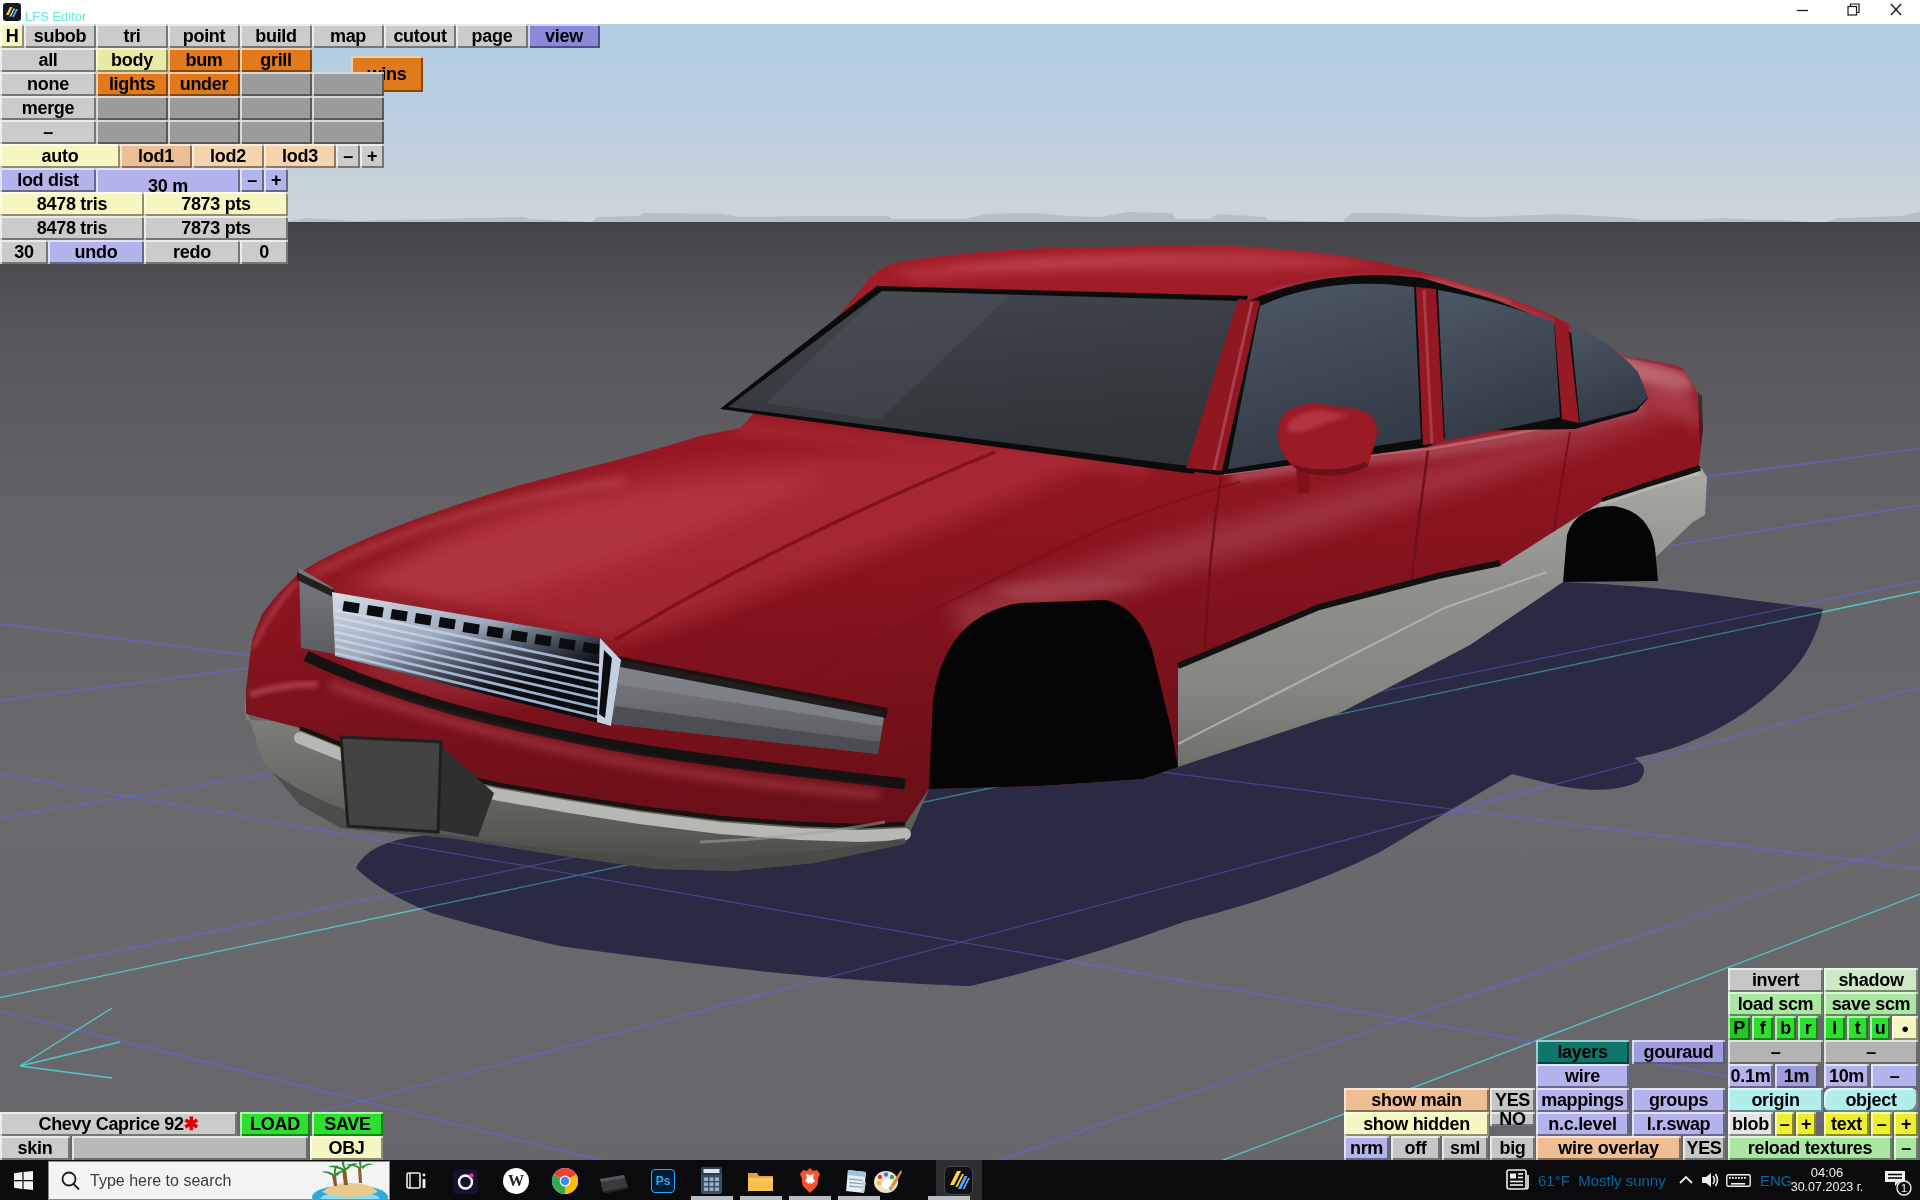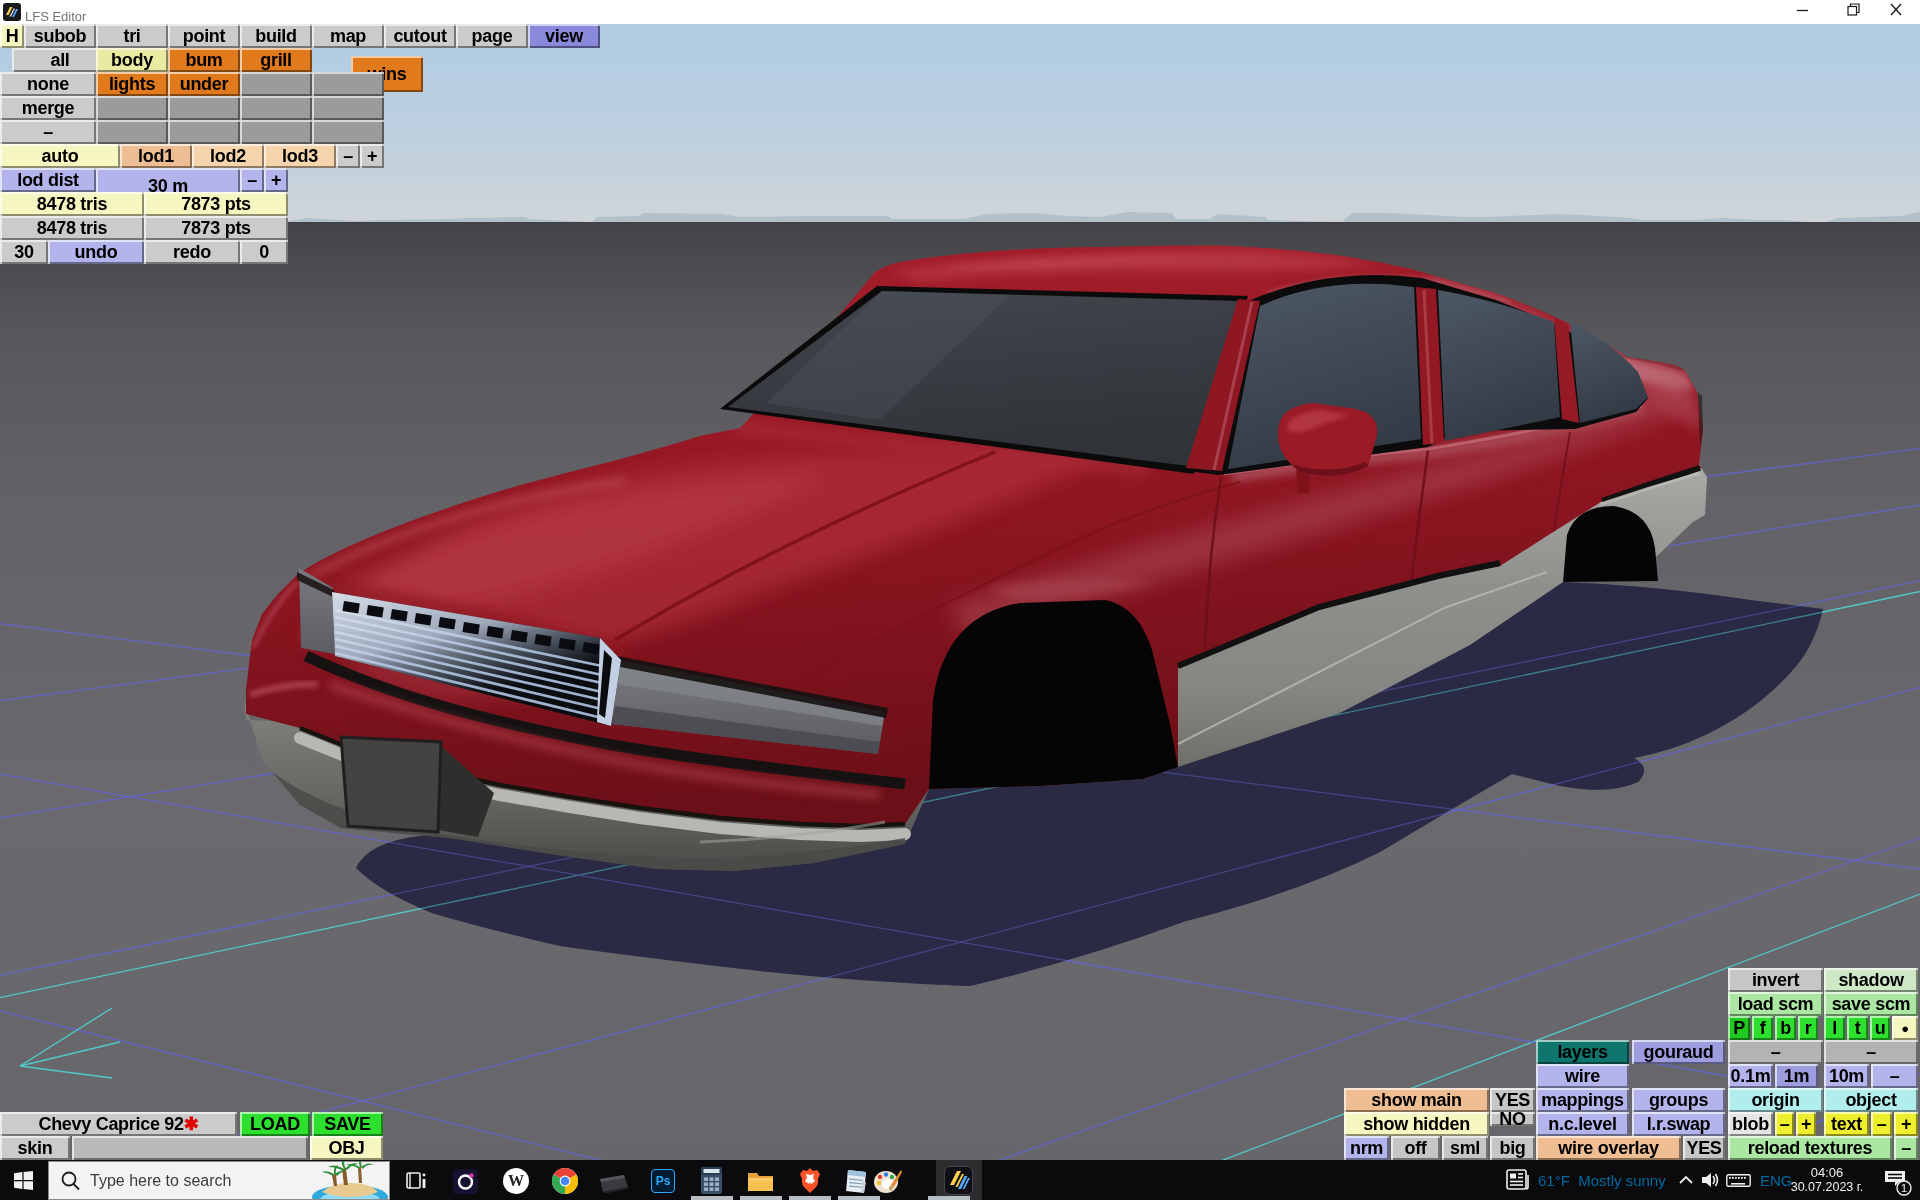--- a/index.html
+++ b/index.html
@@ -186,37 +186,37 @@
 <path d="M341,737 L441,742 L438,832 L348,826 Z" fill="#434341" stroke="#1f1f1f" stroke-width="3"></path>
 <path d="M700,842 Q800,838 885,822" stroke="#a2a29e" stroke-width="3" fill="none" opacity="0.55"></path>
 </svg>
 <div style="position:absolute;left:0px;top:0px;width:1920px;height:24px;background:#ffffff"></div>
 <svg style="position:absolute;left:3px;top:3px" width="18" height="18" viewBox="0 0 18 18">
     <rect x="0" y="0" width="18" height="18" rx="3" fill="#17191d"></rect>
     <path d="M3,12 L7,4 L9.5,4 L5.5,12 Z" fill="#ffd24a"></path>
     <path d="M6.5,13.5 L10.5,5.5 L12,5.5 L8,13.5 Z" fill="#e8e8e8"></path>
     <path d="M9,14 L13,6 L15,6 L11,14 Z" fill="#54a8ff"></path>
   </svg>
-<div style="position:absolute;left:25px;top:0px;height:32px;display:flex;align-items:center;font-size:13px;color:#737373">LFS Editor</div>
+<div style="position:absolute;left:25px;top:0px;height:32px;display:flex;align-items:center;font-size:13px;color:#5eead4">LFS Editor</div>
 <svg style="position:absolute;left:1790px;top:0px" width="130" height="24">
     <line x1="7" y1="10.5" x2="18" y2="10.5" stroke="#1a1a1a" stroke-width="1.3"></line>
     <rect x="58" y="6.5" width="8.5" height="8.5" fill="none" stroke="#1a1a1a" stroke-width="1.2"></rect>
     <path d="M60.5,6.5 L60.5,4 L69,4 L69,12.5 L66.5,12.5" fill="none" stroke="#1a1a1a" stroke-width="1.2"></path>
     <path d="M101,4 L111,15 M111,4 L101,15" stroke="#1a1a1a" stroke-width="1.3"></path>
   </svg>
 <div class="b " style="left:0px;top:24px;width:24px;height:24px;background:#f6f6c0;">H</div>
 <div class="b " style="left:24px;top:24px;width:72px;height:24px;background:#cbcbcb;">subob</div>
 <div class="b " style="left:96px;top:24px;width:72px;height:24px;background:#cbcbcb;">tri</div>
 <div class="b " style="left:168px;top:24px;width:72px;height:24px;background:#cbcbcb;">point</div>
 <div class="b " style="left:240px;top:24px;width:72px;height:24px;background:#cbcbcb;">build</div>
 <div class="b " style="left:312px;top:24px;width:72px;height:24px;background:#cbcbcb;">map</div>
 <div class="b " style="left:384px;top:24px;width:72px;height:24px;background:#cbcbcb;">cutout</div>
 <div class="b " style="left:456px;top:24px;width:72px;height:24px;background:#cbcbcb;">page</div>
 <div class="b " style="left:528px;top:24px;width:72px;height:24px;background:#8a8adc;">view</div>
-<div class="b " style="left:12px;top:48px;width:96px;height:24px;background:#cbcbcb;">all</div>
+<div class="b " style="left:0px;top:48px;width:96px;height:24px;background:#cbcbcb;">all</div>
 <div class="b " style="left:96px;top:48px;width:72px;height:24px;background:#eaeaa2;">body</div>
 <div class="b " style="left:168px;top:48px;width:72px;height:24px;background:#e07a1c;">bum</div>
 <div class="b " style="left:240px;top:48px;width:72px;height:24px;background:#e07a1c;">grill</div>
 <div class="b " style="left:312px;top:56px;width:72px;height:36px;background:#e07a1c;margin-left:39px;">wins</div>
 <div class="b " style="left:0px;top:72px;width:96px;height:24px;background:#cbcbcb;">none</div>
 <div class="b " style="left:96px;top:72px;width:72px;height:24px;background:#e07a1c;">lights</div>
 <div class="b " style="left:168px;top:72px;width:72px;height:24px;background:#e07a1c;">under</div>
 <div class="b " style="left:240px;top:72px;width:72px;height:24px;background:#9b9b9b;"></div>
 <div class="b " style="left:312px;top:72px;width:72px;height:24px;background:#9b9b9b;"></div>
 <div class="b " style="left:0px;top:96px;width:96px;height:24px;background:#cbcbcb;">merge</div>
@@ -273,21 +273,21 @@
 <div class="b " style="left:1632px;top:1064px;width:93px;height:24px;background:#b4b4ec;margin-top:38px;">flat</div>
 <div class="b " style="left:1728px;top:1064px;width:45px;height:24px;background:#b4b4ec;">0.1m</div>
 <div class="b " style="left:1775px;top:1064px;width:43px;height:24px;background:#9c9cde;">1m</div>
 <div class="b " style="left:1824px;top:1064px;width:45px;height:24px;background:#b4b4ec;">10m</div>
 <div class="b " style="left:1871px;top:1064px;width:47px;height:24px;background:#b4b4ec;">–</div>
 <div class="b " style="left:1344px;top:1088px;width:145px;height:24px;background:#eebd92;">show main</div>
 <div class="b " style="left:1490px;top:1088px;width:45px;height:24px;background:#c6c6c6;">YES</div>
 <div class="b " style="left:1536px;top:1088px;width:93px;height:24px;background:#b4b4ec;">mappings</div>
 <div class="b " style="left:1632px;top:1088px;width:93px;height:24px;background:#b4b4ec;">groups</div>
 <div class="b " style="left:1728px;top:1088px;width:95px;height:24px;background:#b2eded;">origin</div>
-<div class="b " style="left:1824px;top:1088px;width:94px;height:24px;background:#b2eded;">object</div>
+<div class="b " style="left:1824px;top:1088px;width:94px;height:24px;background:#b2eded;border-radius:8px;">object</div>
 <div class="b " style="left:1344px;top:1112px;width:145px;height:24px;background:#f6f6c0;">show hidden</div>
 <div class="b " style="left:1490px;top:1112px;width:45px;height:14px;background:#c6c6c6;">NO</div>
 <div class="b " style="left:1536px;top:1112px;width:93px;height:24px;background:#b4b4ec;">n.c.level</div>
 <div class="b " style="left:1632px;top:1112px;width:93px;height:24px;background:#b4b4ec;">l.r.swap</div>
 <div class="b " style="left:1728px;top:1112px;width:45px;height:24px;background:#e5e5e5;">blob</div>
 <div class="b " style="left:1775px;top:1112px;width:19px;height:24px;background:#eeee2e;">–</div>
 <div class="b " style="left:1796px;top:1112px;width:20px;height:24px;background:#eeee2e;">+</div>
 <div class="b " style="left:1824px;top:1112px;width:45px;height:24px;background:#eeee2e;">text</div>
 <div class="b " style="left:1871px;top:1112px;width:21px;height:24px;background:#eeee2e;">–</div>
 <div class="b " style="left:1894px;top:1112px;width:24px;height:24px;background:#eeee2e;">+</div>

